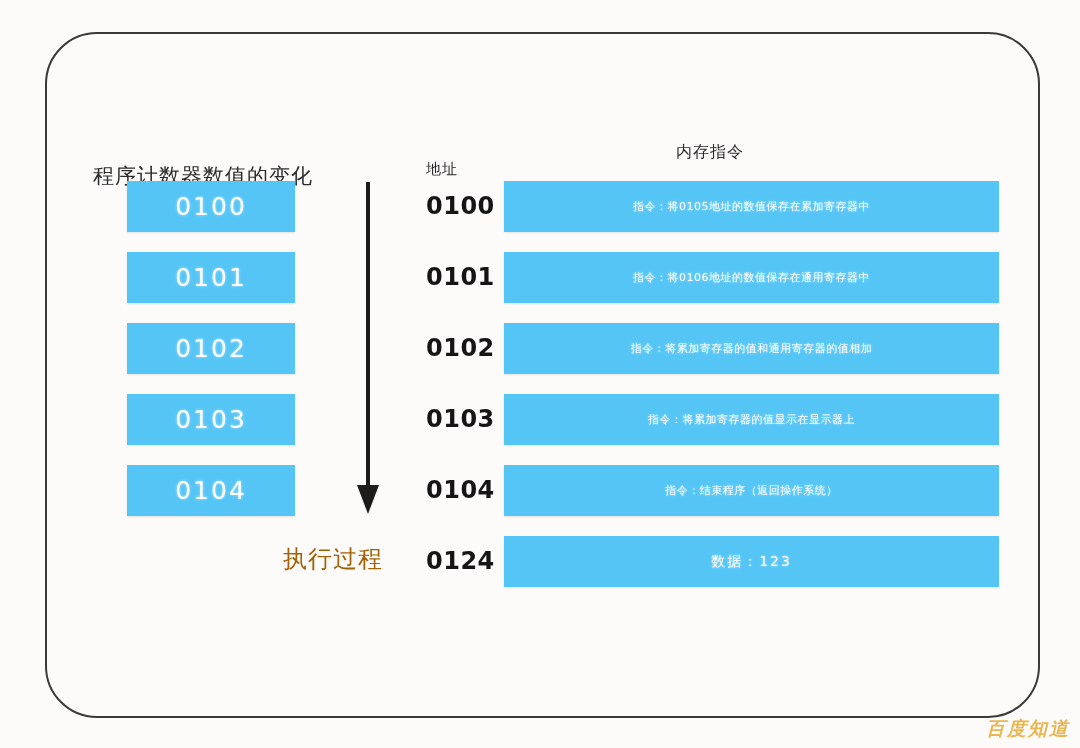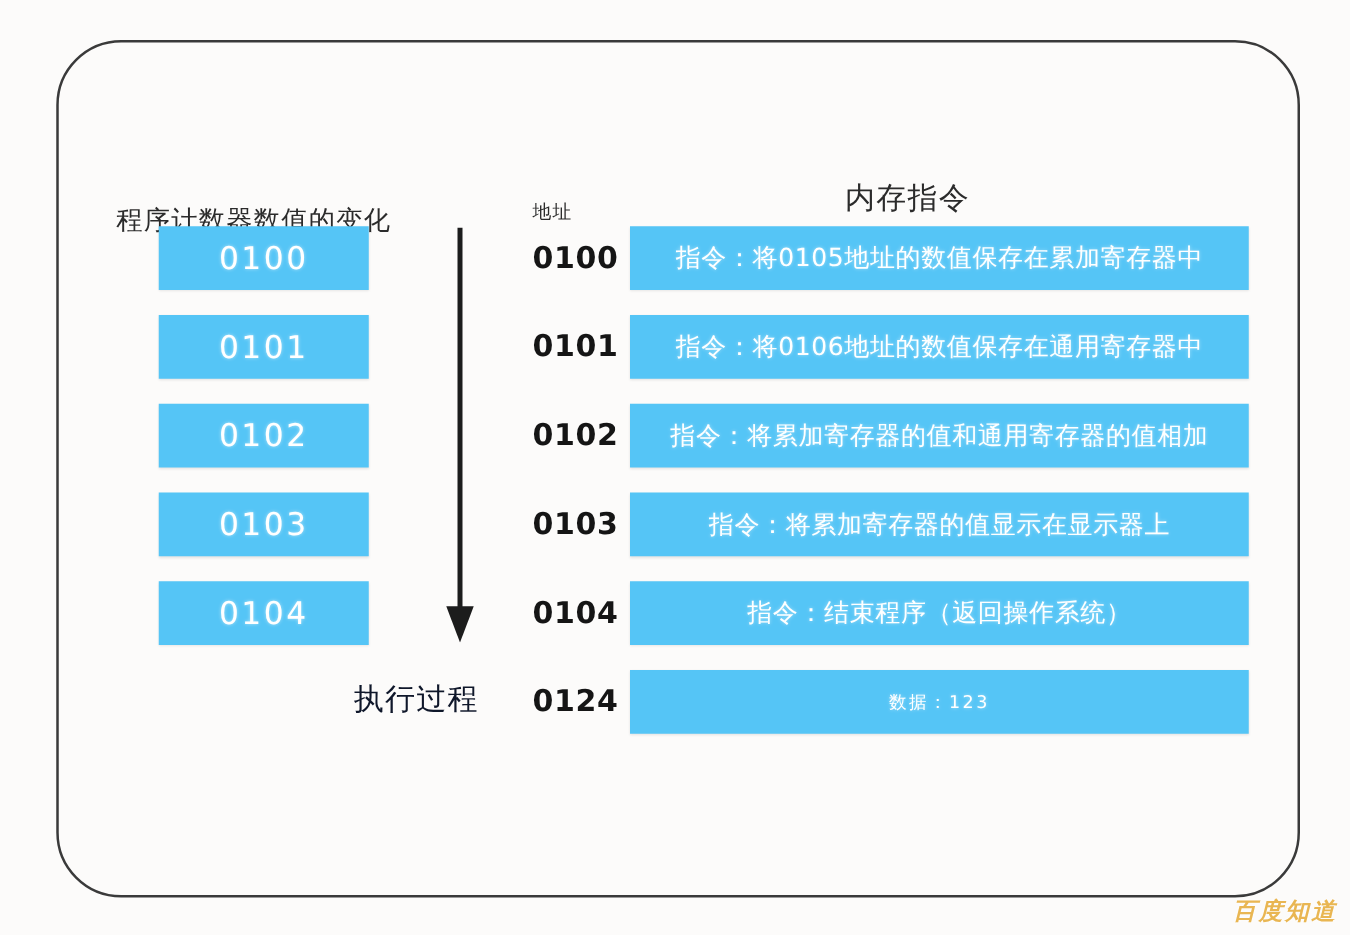--- a/index.html
+++ b/index.html
@@ -31,21 +31,21 @@
   .heading {
     position: absolute;
     color: #2b2b2b;
     font-size: 21px;
     letter-spacing: 1px;
     white-space: nowrap;
     margin-top: 35px;
   }
   #head-pc      { left: 93px;  top: 127px; }
   #head-address { left: 426px; top: 125px; font-size: 15px; }
-  #head-memory  { left: 676px; top: 107px; font-size: 24px; }
+  #head-memory  { left: 676px; top: 107px; font-size: 16px; }
 
   
   #pc-column {
     position: absolute;
     left: 127px;
     top: 181px;
     width: 168px;
   }
   .pc-box {
     width: 168px;
@@ -70,21 +70,21 @@
     left: 350px;
     top: 182px;
     width: 40px;
     height: 332px;
   }
   #process-label {
     position: absolute;
     left: 283px;
     top: 543px;
     font-size: 24px;
-    color: #0f172a;
+    color: #a16207;
     letter-spacing: 1px;
     white-space: nowrap;
   }
 
   
   #memory-table {
     position: absolute;
     left: 426px;
     top: 181px;
     width: 575px;
@@ -113,21 +113,21 @@
     width: 495px;
     height: 51px;
     background: #55c5f6;
     display: flex;
     align-items: center;
     justify-content: center;
     box-shadow: 0 1px 2px rgba(0,0,0,0.10);
   }
   .mem-bar-text {
     color: #ffffff;
-    font-size: 20px;
+    font-size: 11px;
     letter-spacing: 0.5px;
     white-space: nowrap;
     text-shadow: 0 0 3px rgba(255,255,255,0.5);
   }
   .mem-bar.data .mem-bar-text {
     font-size: 14px;
     letter-spacing: 2px;
   }
 
   

